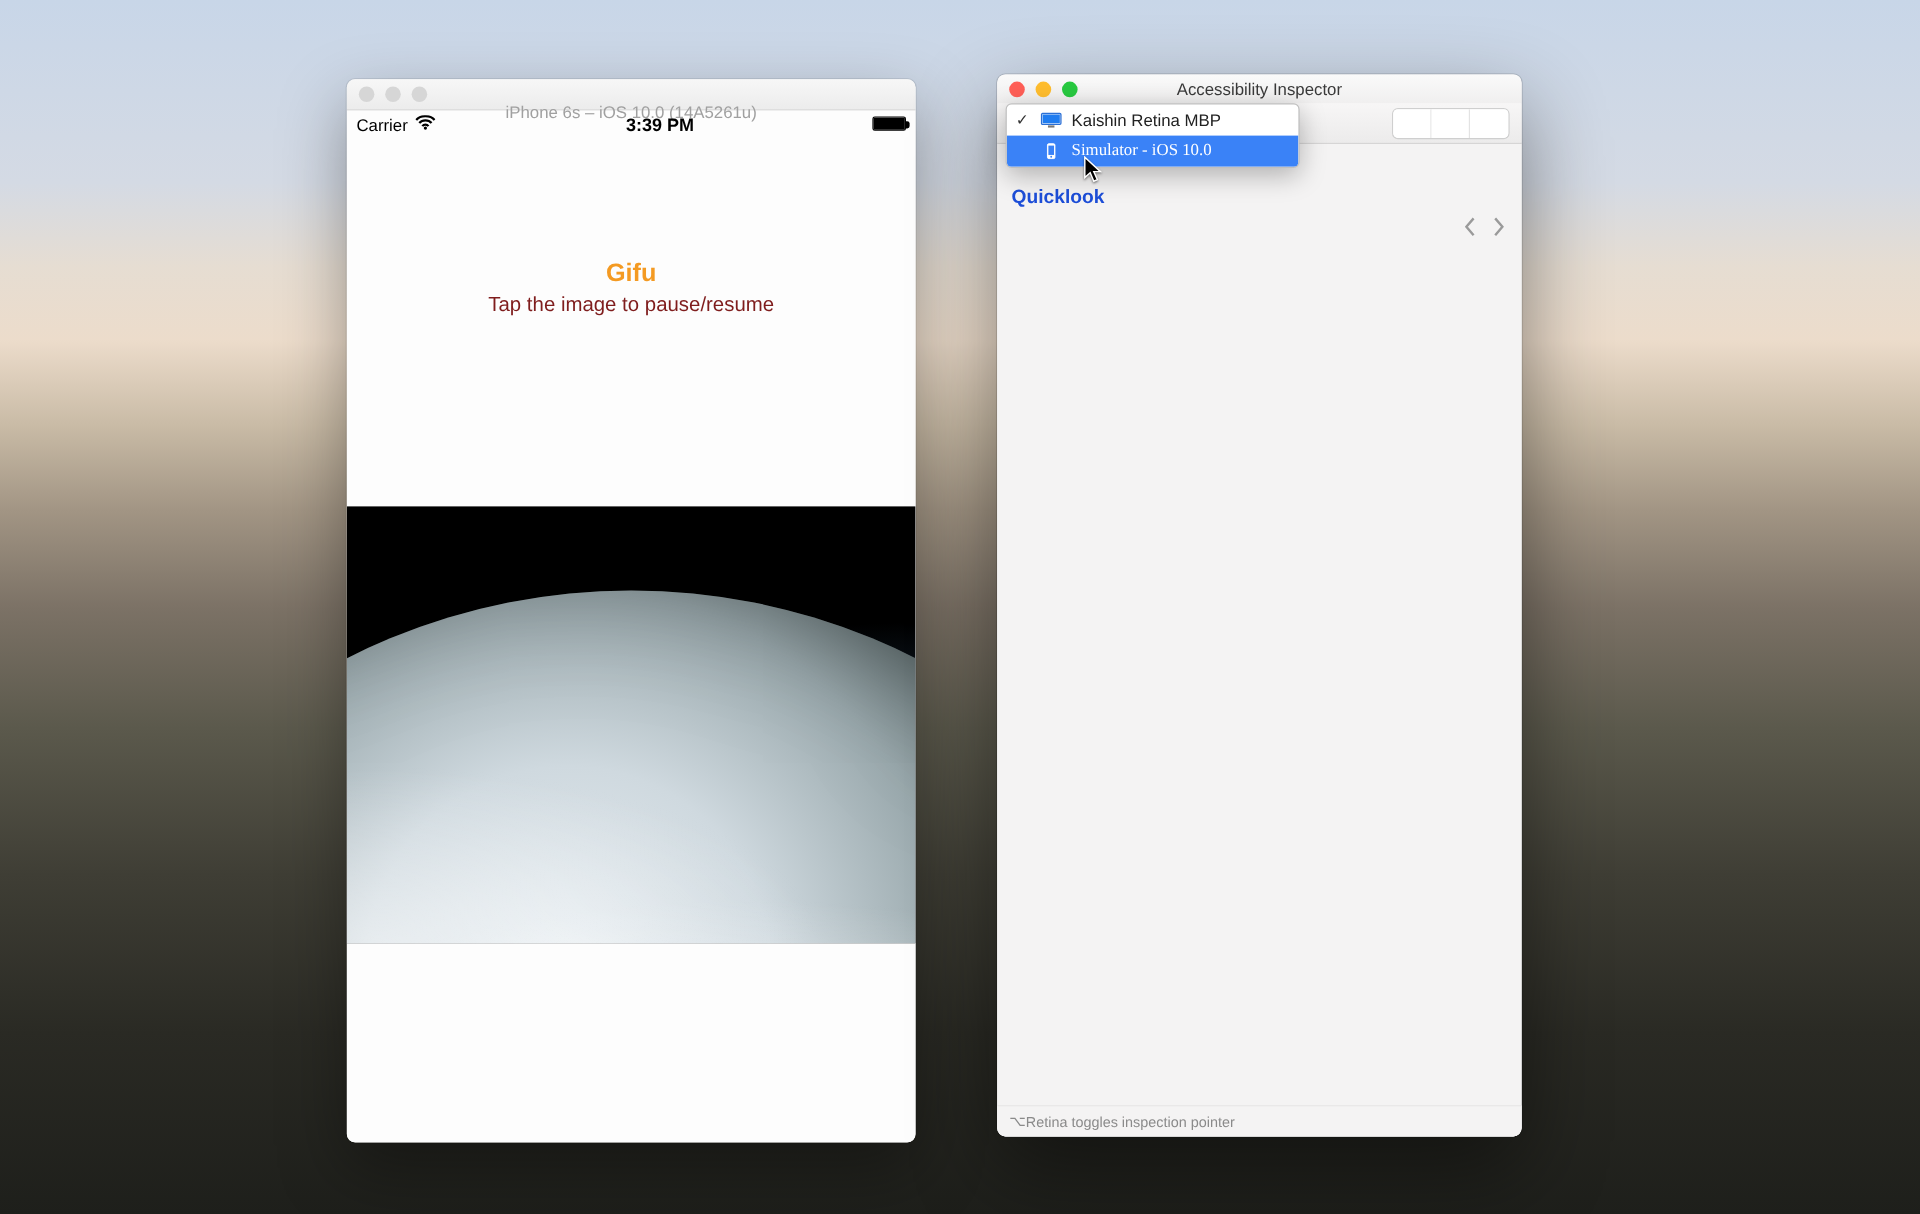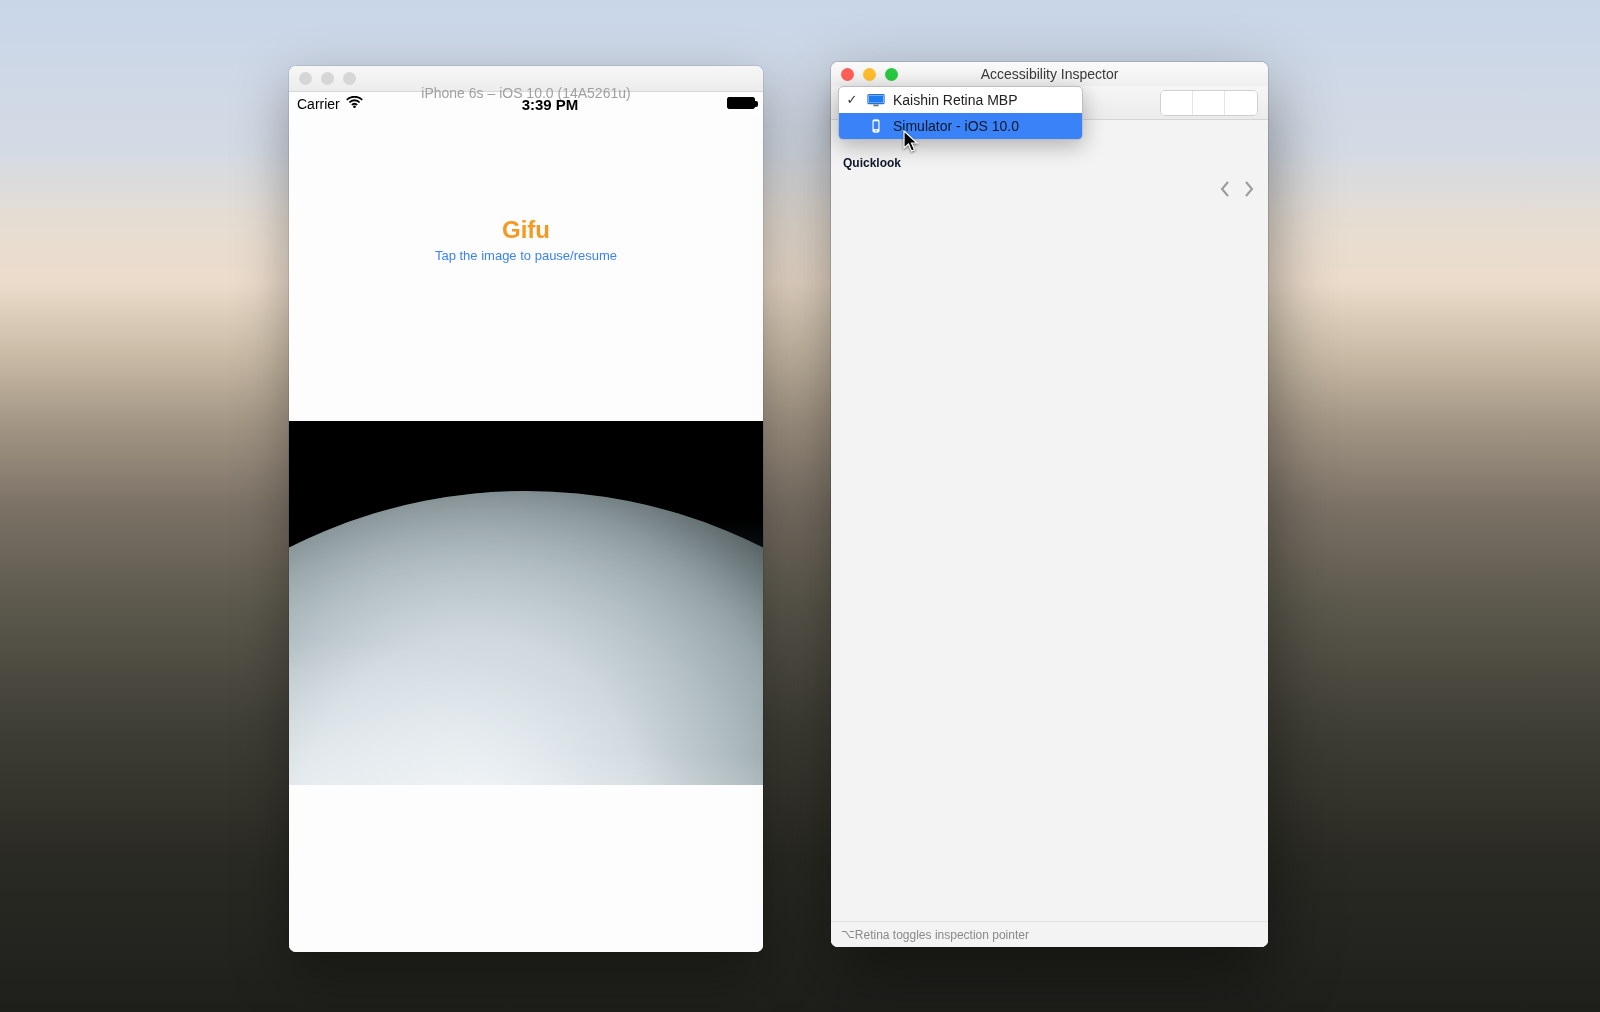--- a/index.html
+++ b/index.html
@@ -98,22 +98,22 @@
 .wifi-svg { width: 17px; height: 13px; }
 
 .batt {
   width: 28px; height: 12px; border: 1px solid #000; border-radius: 2px; position: relative; display:inline-block;
 }
 .batt::after { content:""; position:absolute; right:-4px; top:3px; width:3px; height:6px; background:#000; border-radius:0 2px 2px 0;}
 .batt i { display:block; width: 100%; height:100%; background:#000; }
 
 
 .app-heading { margin-top: 100px; text-align: center; }
-.app-title { color: #f49a22; font-size: 24px; font-weight: 700; }
-.app-sub   { color: #3b82f6; font-size: 13px; margin-top: 4px; font-weight: 400; }
+.app-title { color: #f49a22; font-size: 21px; font-weight: 700; }
+.app-sub   { color: #7f1d1d; font-size: 17px; margin-top: 4px; font-weight: 400; }
 
 .gif-area {
   margin-top: 158px;
   width: 100%;
   height: 364px;
   background: #000;
   position: relative;
   overflow: hidden;
 }
 
@@ -194,21 +194,21 @@
 .seg button {
   width:32px; height:24px; background:#fff; border:none; border-right:1px solid #e3e3e3;
   display:flex; align-items:center; justify-content:center; cursor:pointer;
 }
 .seg button:last-child { border-right:none; }
 .seg .active svg { stroke:#1f7cf0; fill:#1f7cf0; }
 
 .ai-body { flex:1; position:relative; background:#f4f3f3; border-bottom-left-radius:7px; border-bottom-right-radius:7px;}
 .quicklook {
   position:absolute; left:12px; top:36px;
-  font-size:12px; font-weight:700; color:#0f172a;text-align:right;
+  font-size:16px; font-weight:700; color:#1d4ed8;text-align:right;
 }
 .nav-arrows {
   position:absolute; right:12px; top:60px;
   display:flex; gap:10px; color:#9a9a9a; font-size:20px;
 }
 .nav-arrows span { cursor:pointer; }
 
 .ai-status {
   position:absolute; left:0; right:0; bottom:0;
   height:26px; border-top:1px solid #e2e2e2;
@@ -229,21 +229,21 @@
   border-radius:5px;
   box-shadow: 0 6px 22px rgba(0,0,0,0.28);
   overflow:hidden;
   z-index:20;
 }
 .dd-item {
   display:flex; align-items:center; gap:8px;
   height:26px; padding:0 8px 0 6px;
   font-size:14px; color:#222;
 }
-.dd-item.sel { background:#3a82f7; color:#0f172a; }
+.dd-item.sel { background:#3a82f7; color:#ffffff;font-family:Liberation Serif, serif; }
 .dd-check { width:14px; text-align:center; font-size:13px; color:#333; }
 .dd-item.sel .dd-check { color:#fff; }
 .dd-icon { width:18px; height:14px; display:flex; align-items:center; justify-content:center; }
 .dd-icon svg { width:18px; height:14px; }
 
 .cursor {
   position:absolute; width:18px; height:24px; z-index:30;
   left: 903px; top: 130px;
 }
 .cursor svg { filter: drop-shadow(0 1px 1px rgba(0,0,0,0.5)); }

